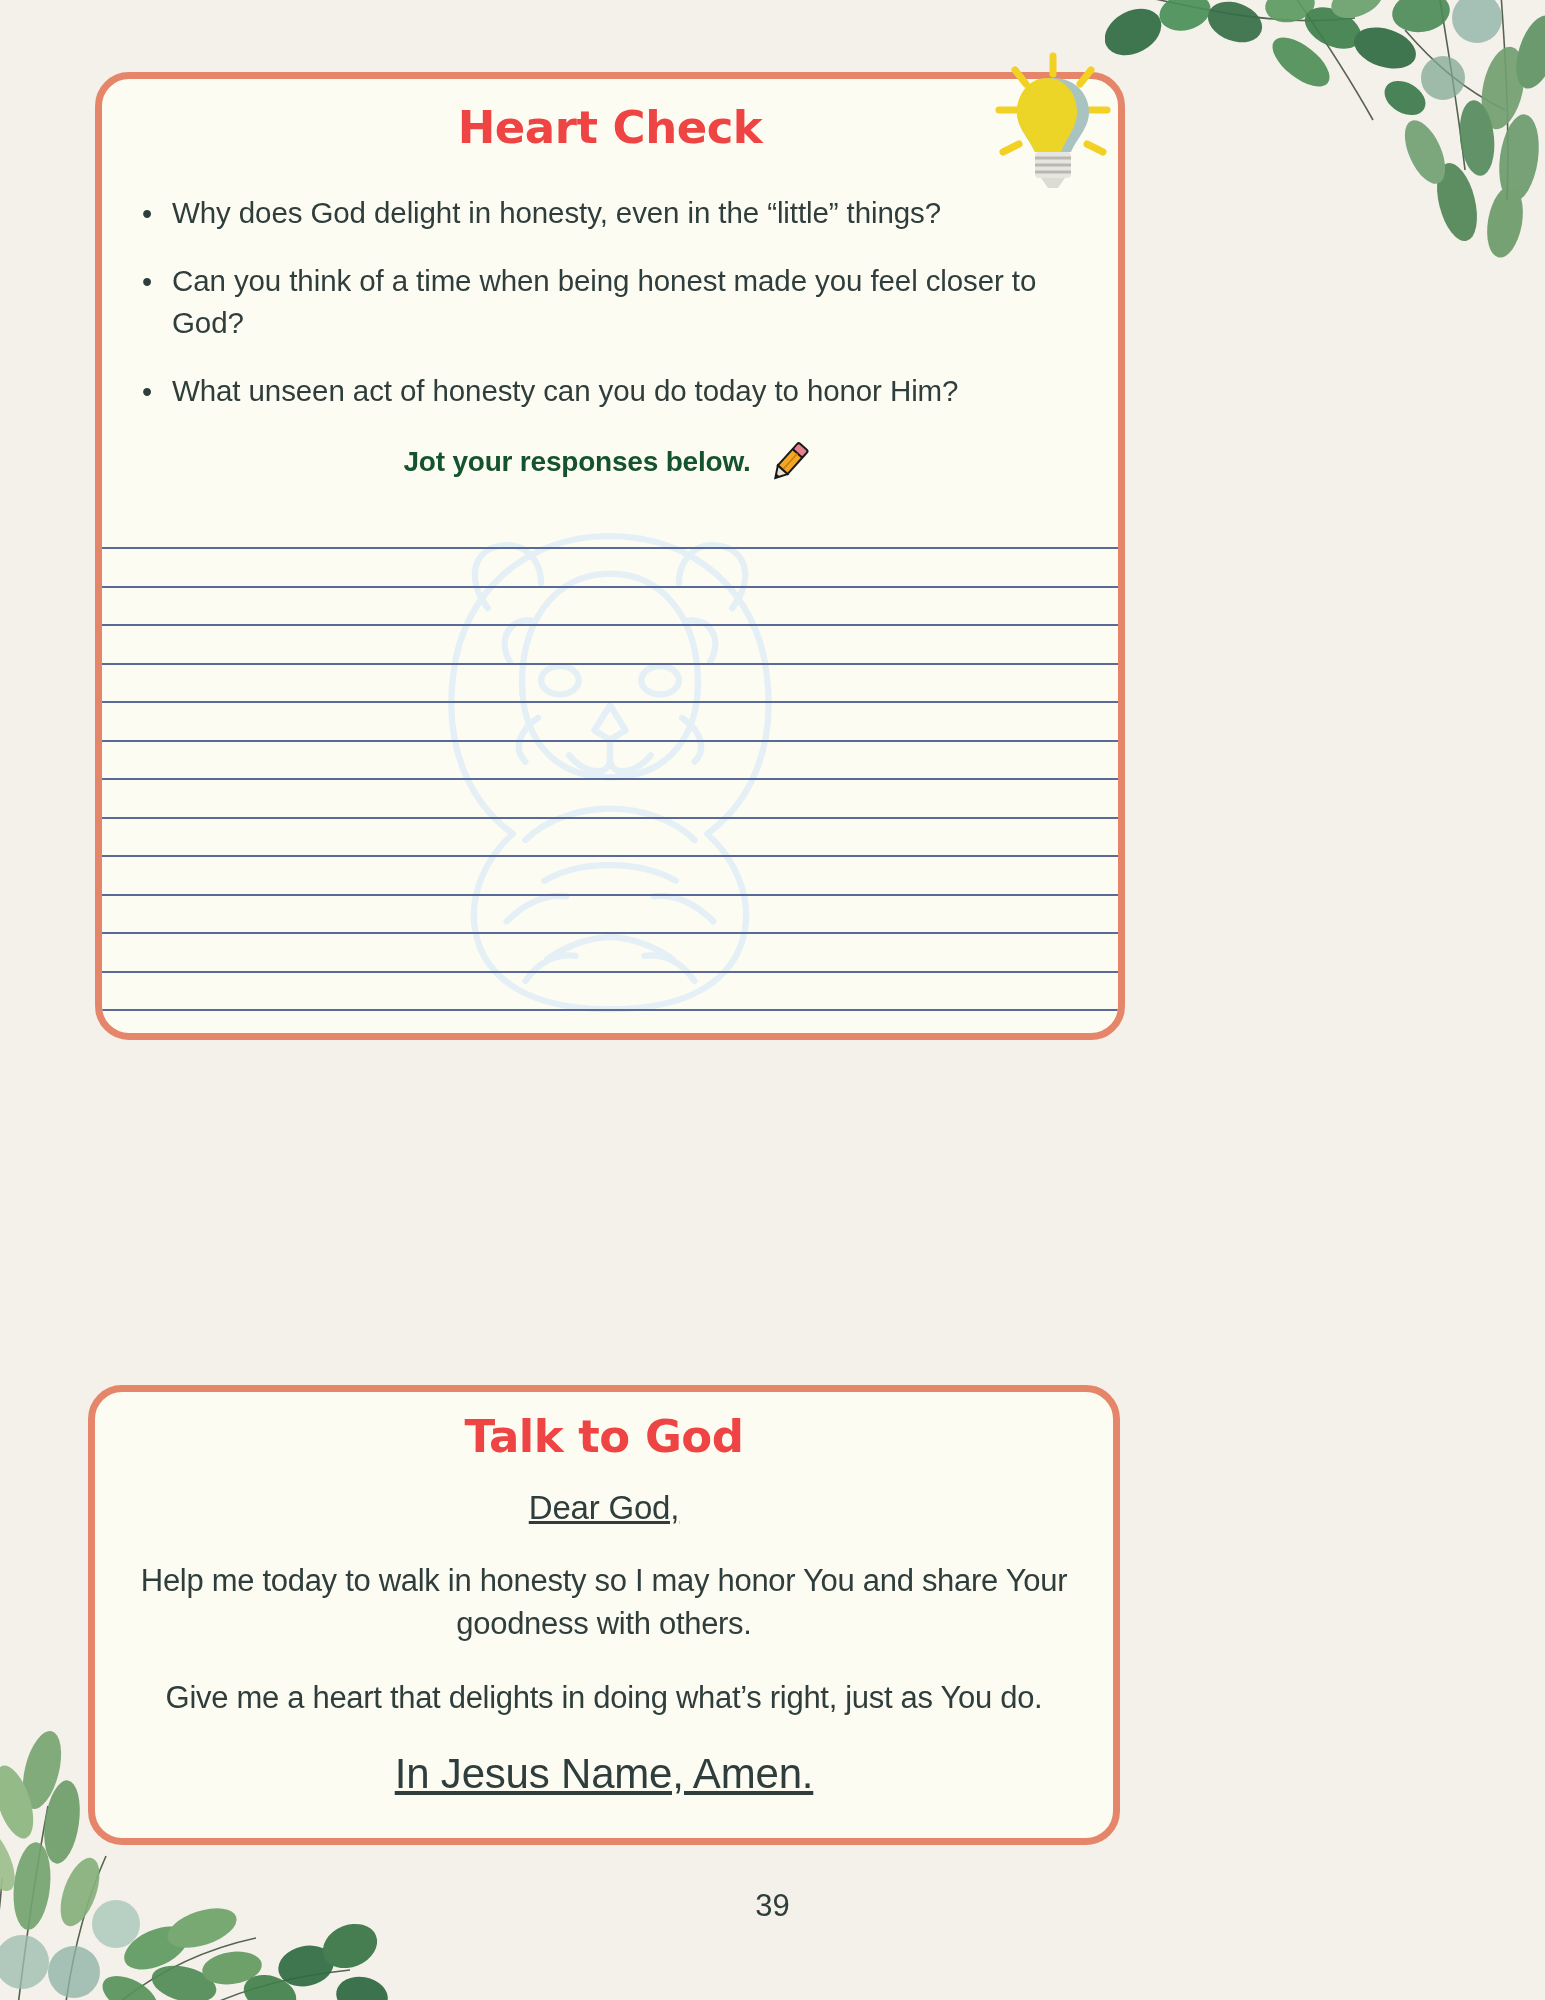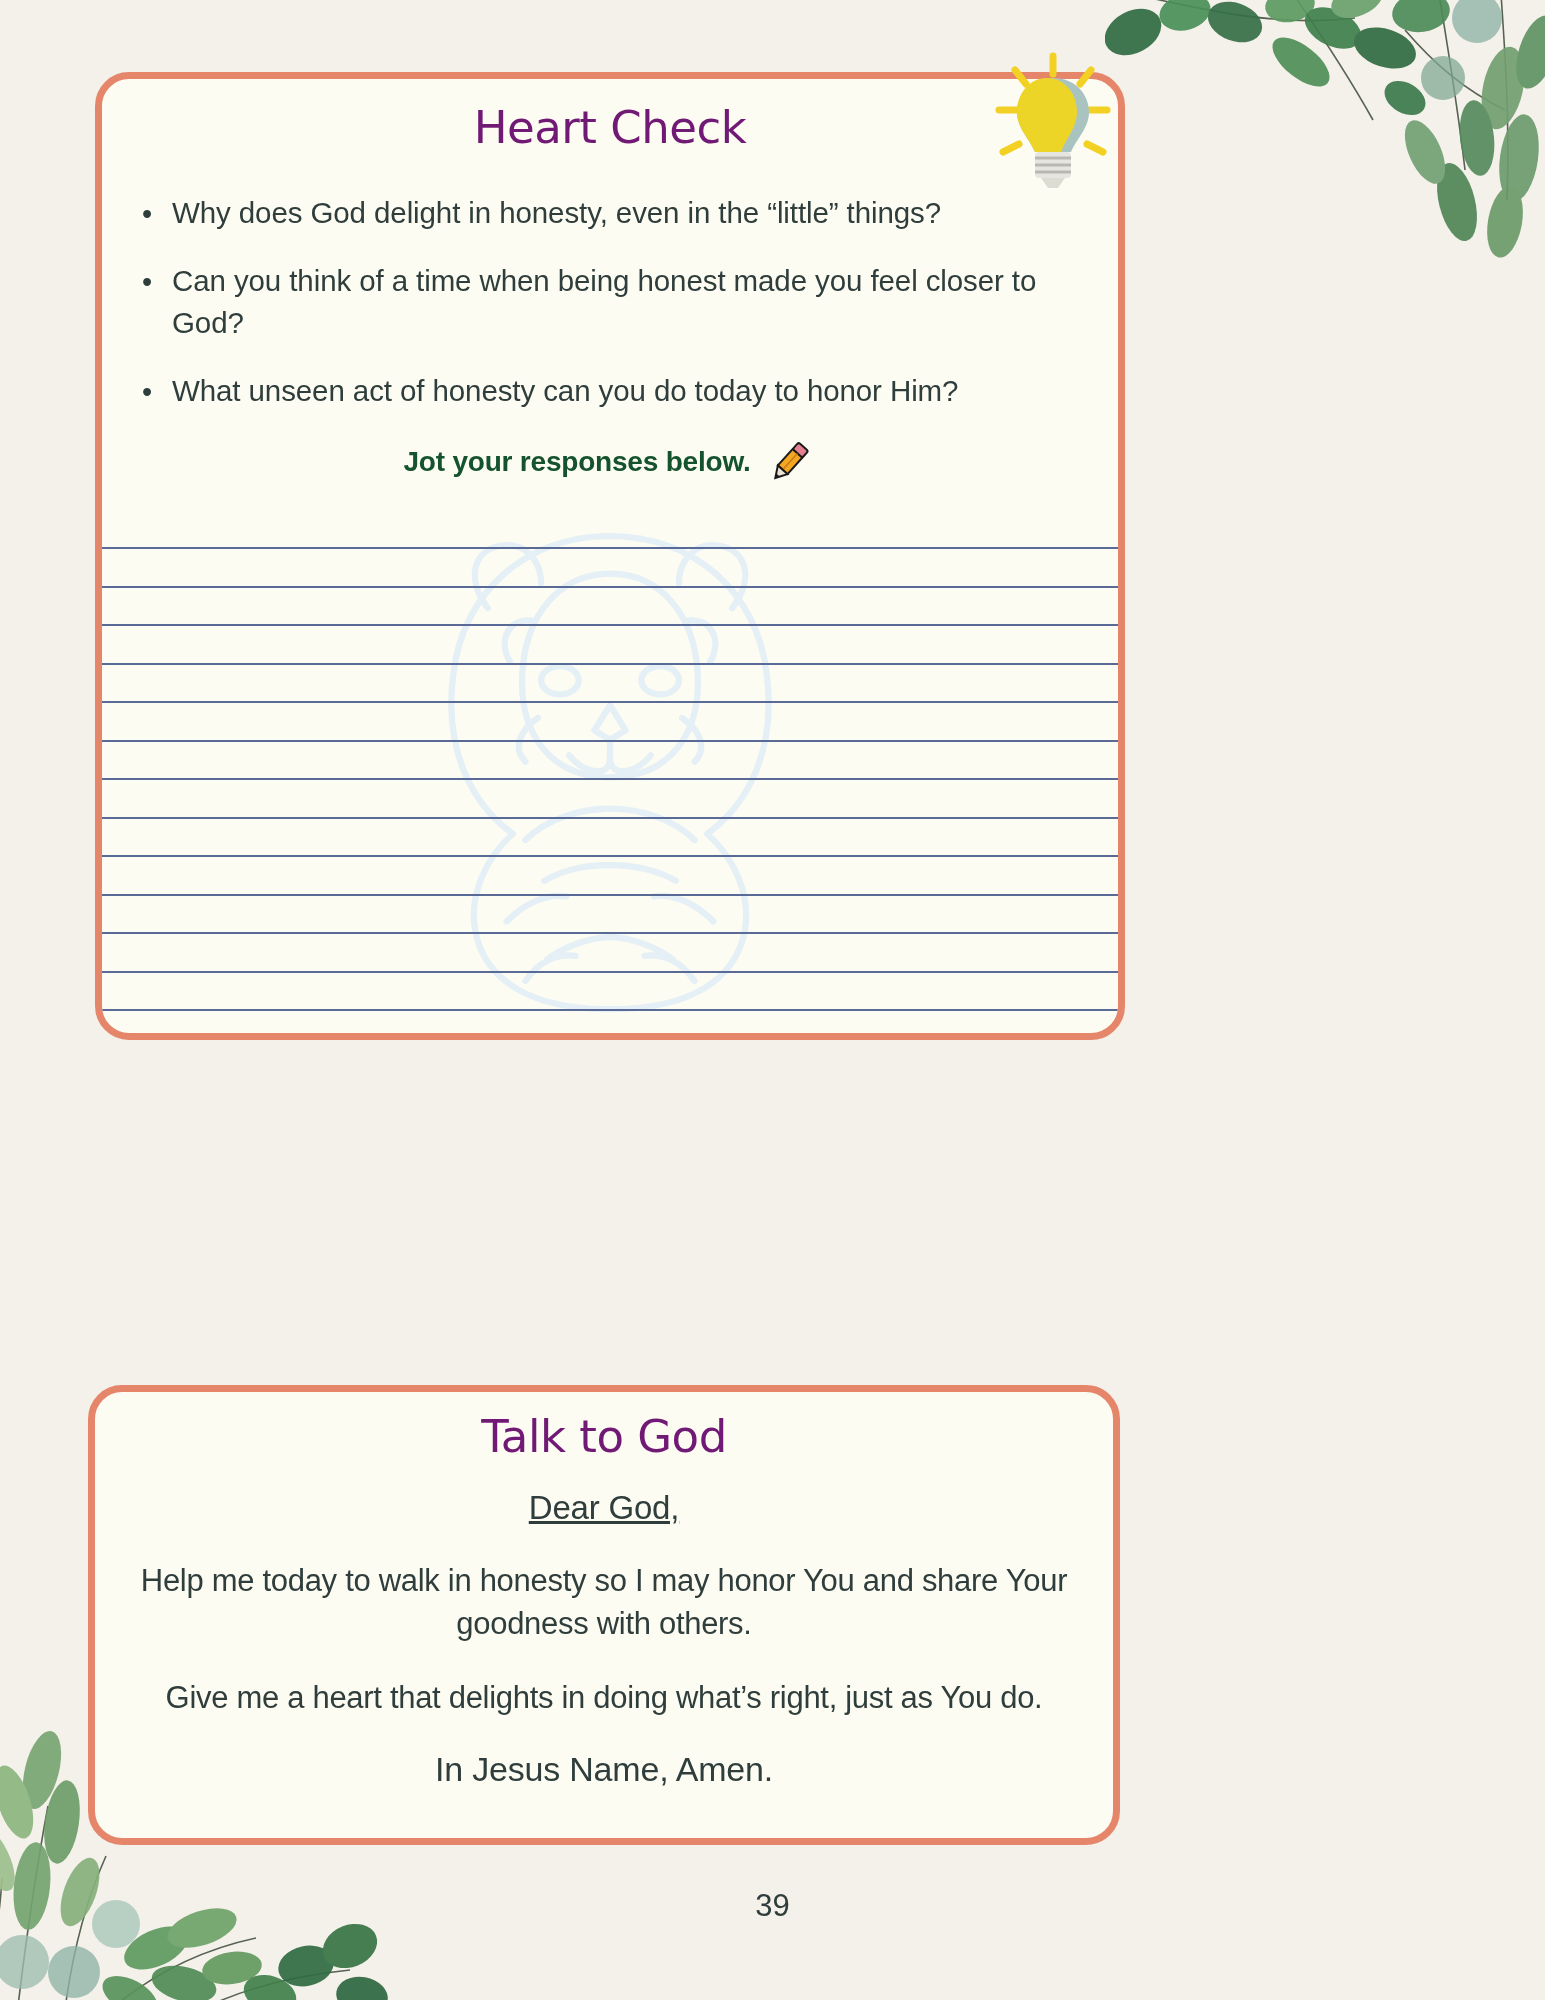--- a/index.html
+++ b/index.html
@@ -62,23 +62,23 @@
   }
   .card-prayer {
     left: 88px;
     top: 1385px;
     width: 1032px;
     height: 460px;
   }
 
   .card-title {
     text-align: center;
-    color: #701a75;
+    color: #ef4444;
     font-family: "DejaVu Sans", sans-serif;
-    font-weight: normal;
+    font-weight: bold;
     font-size: 45px;
     letter-spacing: -0.5px;
     margin: 0;
   }
   .card-heart .card-title { padding-top: 22px; }
   .card-prayer .card-title { padding-top: 18px; }
 
   
   .questions {
     list-style: none;
@@ -159,23 +159,24 @@
     letter-spacing: -0.2px;
     text-decoration: underline;
   }
   .prayer-lines {
     font-size: 31px;
     line-height: 1.38;
     margin-top: 26px;
     letter-spacing: -0.3px;
   }
   .prayer-closing {
-    font-size: 34px;
+    font-size: 42px;
     margin-top: 24px;
     letter-spacing: -0.2px;
+    text-decoration: underline;
   }
 
   .page-number {
     position: absolute;
     left: 0;
     right: 0;
     top: 1888px;
     text-align: center;
     color: #2f3e3c;
     font-size: 31px;

